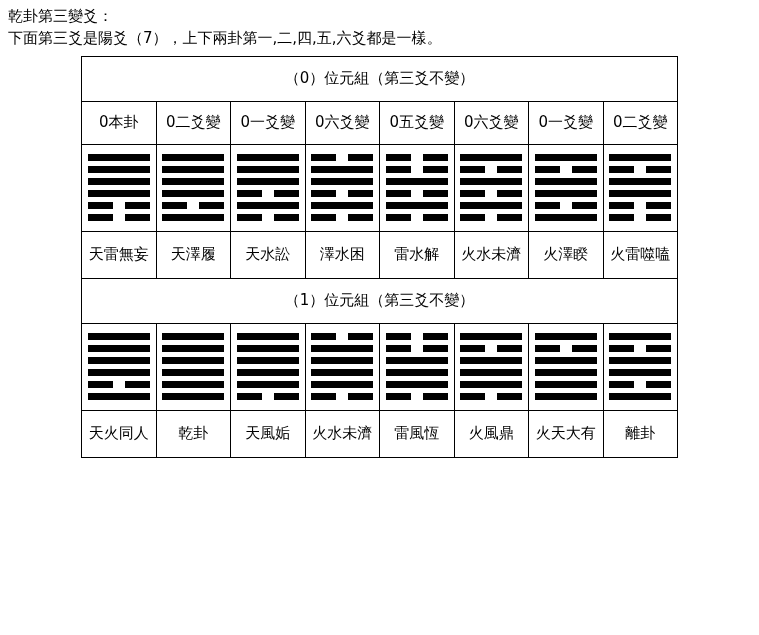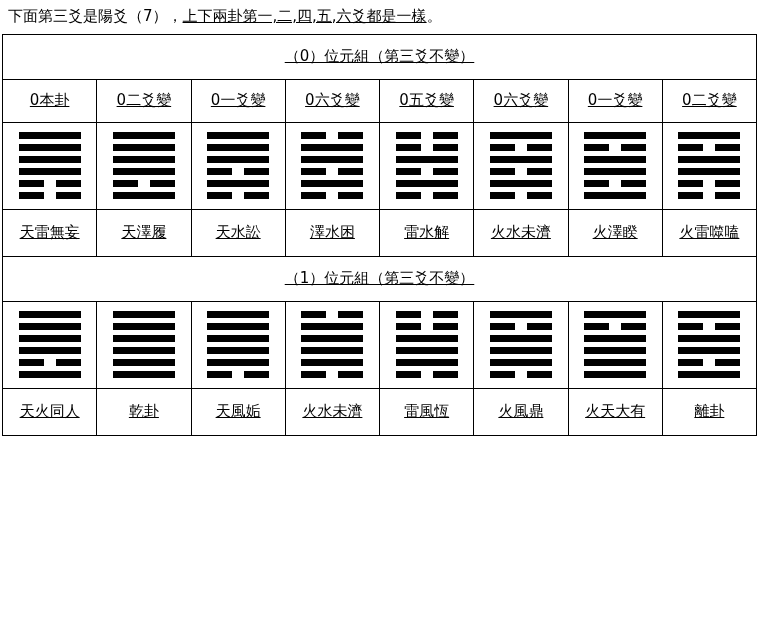--- a/index.html
+++ b/index.html
@@ -23,28 +23,26 @@
   }
   .intro {
     padding: 6px 8px 4px 8px;
     font-size: 15px;
     line-height: 1.45;
   }
   .intro .line {
     white-space: nowrap;
   }
   .u {
-    text-decoration: underline;
   }
   table.main {
     border-collapse: collapse;
-    width: 755px;
+    width: 597px;
     margin: 2px auto 0 auto;
     table-layout: fixed;
-    text-decoration: underline;
   }
   table.main td {
     border: 1px solid #000000;
     text-align: center;
     vertical-align: middle;
     font-size: 15px;
     padding: 0;
   }
   td.group-header {
     height: 44px;
@@ -92,20 +90,21 @@
     width: 12px;
     height: 7px;
   }
 </style>
 </head>
 <body>
 
 <div class="page">
 
   <div class="intro">
+    <div class="line">乾卦第三變爻：</div>
     <div class="line"><span>下面第三爻是陽爻（7），</span><span class="u">上下兩卦第一,二,四,五,六爻都是一樣</span><span>。</span></div>
   </div>
 
   <table class="main">
     <tbody>
       <tr>
         <td class="group-header" colspan="8">（0）位元組（第三爻不變）</td>
       </tr>
       <tr>
         <td class="label-cell">0本卦</td>

